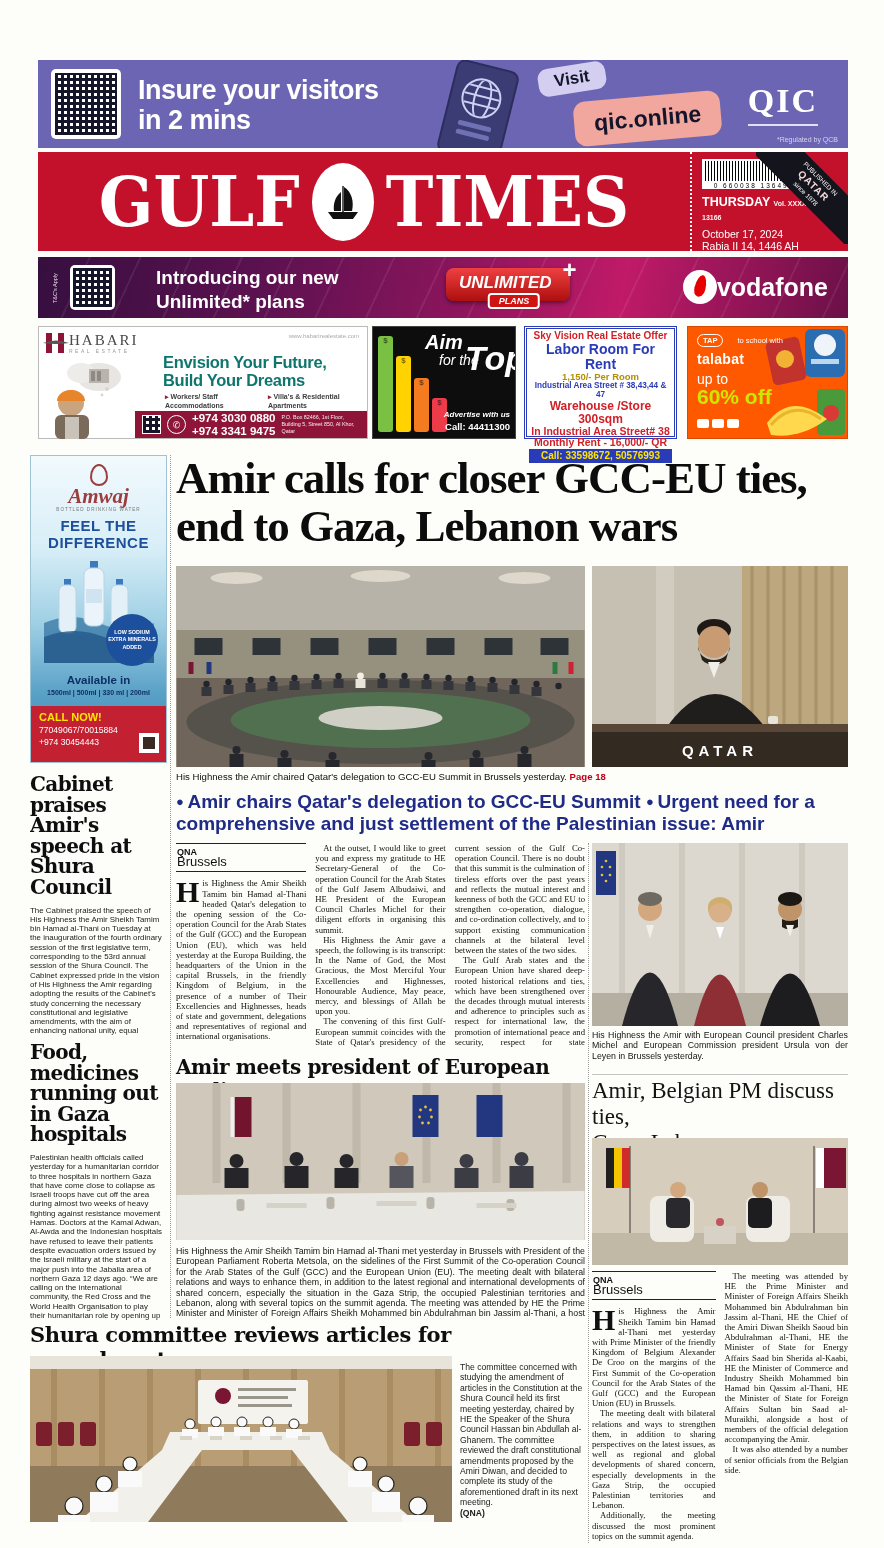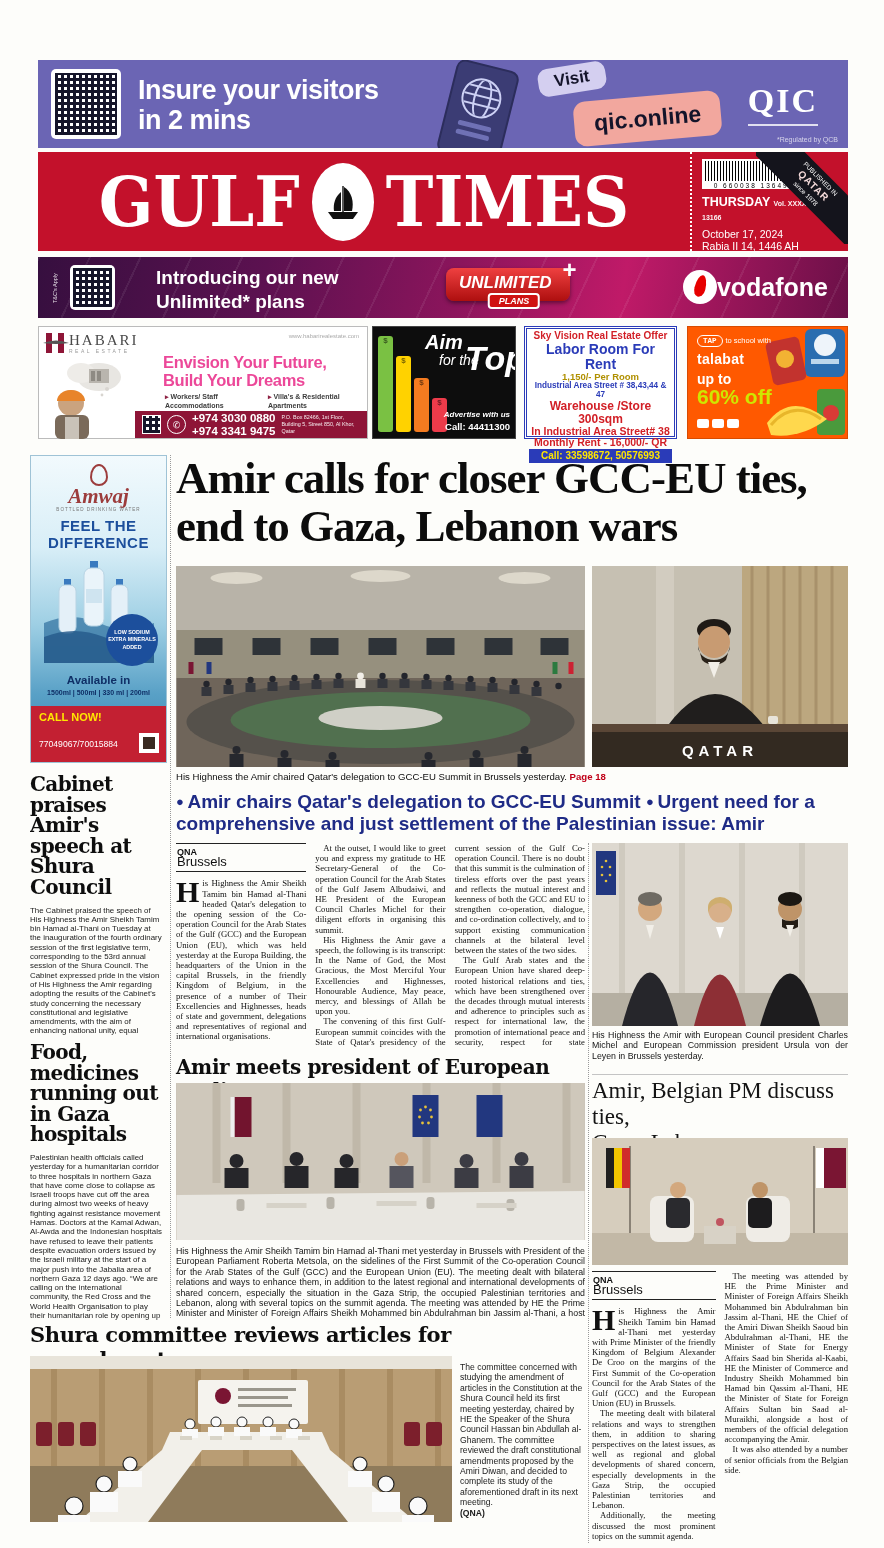--- a/index.html
+++ b/index.html
@@ -70,21 +70,21 @@
   .voda-mark::after{content:"";position:absolute;left:12px;top:5px;width:11px;height:22px;background:#e60000;
     border-radius:50% 50% 55% 45%/62% 62% 38% 38%;transform:rotate(14deg);}
 
   
   .ad{position:absolute;top:326px;height:113px;box-sizing:border-box;}
   .habari{left:38px;width:330px;background:#fff;border:1px solid #bbb;}
   .hb-logo{position:absolute;left:30px;top:6px;display:flex;align-items:center;gap:5px;}
   .hb-name{font-family:"Liberation Serif",serif;font-size:15px;letter-spacing:2px;color:#4a4a4a;line-height:1;}
   .hb-sub{font-size:5px;letter-spacing:2.5px;color:#9a9a9a;}
   .hb-web{position:absolute;right:8px;top:6px;font-size:6px;color:#aaa;}
-  .hb-head{position:absolute;left:124px;top:26px;color:#ec4899;font-weight:bold;font-size:16.5px;line-height:1.12;letter-spacing:-.3px;}
+  .hb-head{position:absolute;left:124px;top:26px;color:#0f766e;font-weight:bold;font-size:16.5px;line-height:1.12;letter-spacing:-.3px;}
   .hb-bullets{position:absolute;left:126px;top:66px;width:198px;display:grid;grid-template-columns:1fr 1fr;gap:4px 8px;
               font-size:7px;font-weight:bold;color:#3c3c3c;line-height:1.25;}
   .hb-b::before{content:"▸ ";color:#8e2244;}
   .hb-footer{position:absolute;left:96px;right:0;bottom:0;height:27px;background:#8e1537;color:#fff;display:flex;
              align-items:center;gap:6px;padding:0 7px;box-sizing:border-box;}
   .hb-qr{width:19px;height:19px;background:#fff;padding:1px;box-sizing:border-box;flex:none;}
   .hb-tel{width:17px;height:17px;border:1.5px solid #fff;border-radius:50%;font-size:9px;display:flex;align-items:center;justify-content:center;flex:none;}
   .hb-phones{font-size:11.5px;font-weight:bold;line-height:1.05;white-space:nowrap;}
   .hb-addr{font-size:5.4px;line-height:1.3;opacity:.92;}
 
@@ -104,42 +104,42 @@
   .sky-1{color:#2a3bb8;font-size:14px;}
   .sky-2{color:#b09000;font-size:9.5px;}
   .sky-3{color:#2a3bb8;font-size:8.2px;}
   .sky-4{color:#d21f26;font-size:12px;}
   .sky-5{color:#d21f26;font-size:10.5px;}
   .sky-6{color:#d21f26;font-size:10.5px;}
   .sky-7{background:#2a3bb8;color:#ffe600;font-size:10px;padding:2px 0;}
 
   .tlb{left:687px;width:161px;background:#ff5900;color:#fff;border:1px solid #d84b00;overflow:hidden;}
   .tlb-tap{position:absolute;left:9px;top:9px;font-size:7.5px;}
-  .tlb-tap b{border:1px solid #fff;border-radius:8px;padding:1px 5px;margin-right:3px;font-size:7.5px;font-family:Liberation Mono, monospace;}
+  .tlb-tap b{border:1px solid #fff;border-radius:8px;padding:1px 5px;margin-right:14px;font-size:7.5px;}
   .tlb-brand{position:absolute;left:9px;top:24px;font-size:14px;font-weight:bold;letter-spacing:.3px;}
-  .tlb-upto{position:absolute;left:9px;top:44px;font-size:14px;font-weight:bold;}
+  .tlb-upto{position:absolute;left:9px;top:44px;font-size:14px;font-weight:normal;}
   .tlb-off{position:absolute;left:9px;top:58px;font-size:21px;font-weight:bold;color:#cfe600;}
   .tlb-pay{position:absolute;left:9px;bottom:10px;display:flex;gap:3px;}
   .tlb-pay i{width:12px;height:9px;background:#fff;border-radius:2px;}
 
   
   .amwaj{left:30px;top:455px;width:137px;height:308px;border:1px solid #9fc3d6;box-sizing:border-box;overflow:hidden;
      background:linear-gradient(180deg,#f2fafd 0%,#d8eef7 30%,#9ecfe4 55%,#58a0c6 78%,#3c83ad 100%);text-align:center;}
   .am-drop{width:14px;height:18px;margin:8px auto 0;border:2px solid #9c3c3c;border-radius:50% 50% 50% 50%/60% 60% 40% 40%;}
   .am-name{font-family:"Liberation Serif",serif;font-style:italic;font-weight:bold;font-size:21px;color:#9c3c3c;line-height:1;}
   .am-sub{font-size:4.6px;letter-spacing:1px;color:#777;}
   .am-feel{margin-top:6px;font-weight:bold;font-size:15px;line-height:1.1;color:#1c4f9c;letter-spacing:.5px;}
   .am-bottles{margin:2px auto 0;display:block;}
   .am-badge{position:absolute;right:8px;top:158px;width:52px;height:52px;border-radius:50%;background:#1c4f9c;color:#fff;
             font-size:5.4px;font-weight:bold;line-height:1.35;display:flex;align-items:center;justify-content:center;text-align:center;}
   .am-avail{position:absolute;left:0;right:0;top:218px;color:#0f2f66;font-weight:bold;font-size:11.5px;}
   .am-sizes{position:absolute;left:0;right:0;top:233px;color:#0f2f66;font-weight:bold;font-size:7px;}
   .am-foot{position:absolute;left:0;right:0;bottom:0;height:56px;background:#c32032;color:#fff;text-align:left;padding:5px 8px;box-sizing:border-box;}
   .am-call{color:#ffe600;font-weight:bold;font-size:11px;}
-  .am-ph{font-size:8.6px;margin-top:16px;}
+  .am-ph{font-size:8.6px;margin-top:2px;}
   .am-logo{position:absolute;right:7px;bottom:9px;width:20px;height:20px;background:#fff;}
   .am-logo::after{content:"";position:absolute;left:4px;top:4px;width:12px;height:12px;background:#3a2a22;}
 
   
   .vsep{position:absolute;border-left:1px dotted #9a9a9a;}
   .h-main{position:absolute;left:176px;top:454px;width:676px;font-family:"Liberation Serif",serif;font-weight:bold;
           font-size:45px;line-height:1.07;letter-spacing:-1px;color:#0c0c0c;}
   .cap{position:absolute;font-size:9.6px;color:#0e0e0e;}
   .pageref{color:#c00017;font-weight:bold;}
   .subheads{position:absolute;left:176px;top:791px;width:676px;color:#1f2b86;font-weight:bold;font-size:19px;line-height:1.17;}

